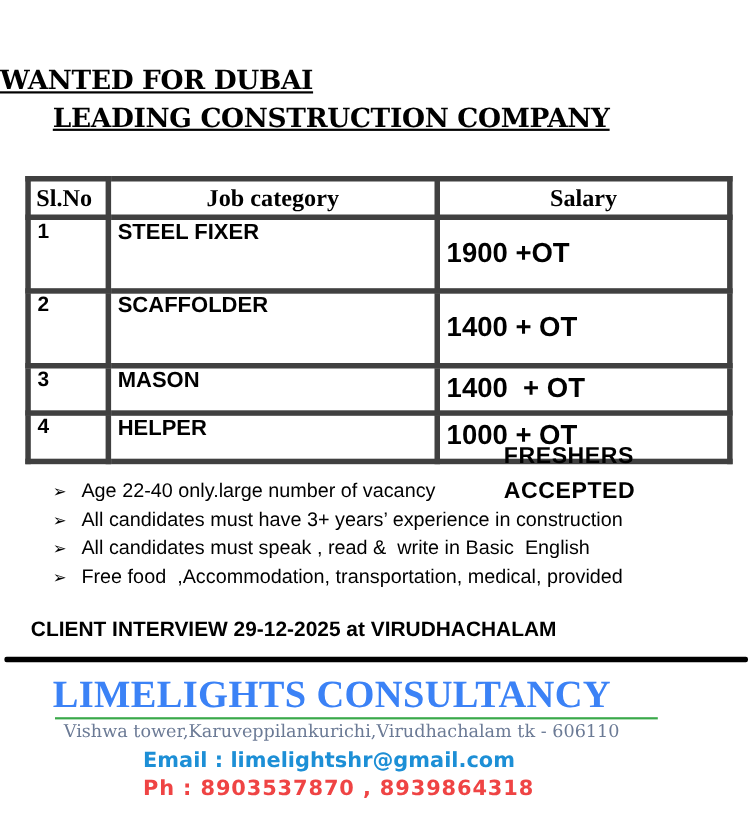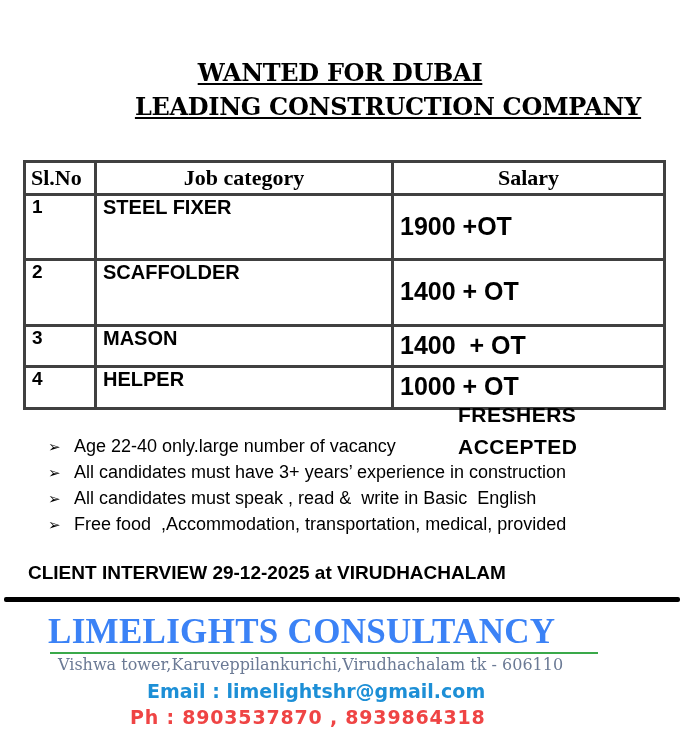--- a/index.html
+++ b/index.html
@@ -1,24 +1,24 @@
 <!DOCTYPE html>
 <html><head>
   <meta charset="utf-8">
   <style>
     html, body { margin:0; padding:0; background:#ffffff; }
     body { width:680px; height:746px; position:relative; overflow:hidden; color:#000; }
-    .title { position:absolute; left:0; width:680px; text-align:center;
+    .title { position:absolute; left:0; width:680px; text-align:left;
       font-family:"DejaVu Serif", serif; font-weight:bold; font-size:24px;
       text-decoration:underline; letter-spacing:-0.3px; }
     .t1 { top:58px; }
     .t2 { top:92px;margin-left:48px; }
     table.jobs { position:absolute; left:23px; top:160px; width:643px;
       border-collapse:collapse; }
-    table.jobs td, table.jobs th { border:3px solid #404040; padding:0 6px; vertical-align:top; }
+    table.jobs td, table.jobs th { border:5px solid #404040; padding:0 6px; vertical-align:top; }
     table.jobs th { font-family:"Liberation Serif", serif; font-weight:bold; font-size:22px; height:30px; line-height:30px; }
     table.jobs th.sl { text-align:left; padding-left:5px; }
     .c-sl { width:57px; }
     .c-job { width:282px; }
     td.num { font-family:"Liberation Sans", sans-serif; font-weight:bold; font-size:19px; padding-top:5px; }
     td.job { font-family:"Liberation Sans", sans-serif; font-weight:bold; font-size:20px; padding-top:5px; }
     td.sal { font-family:"Liberation Sans", sans-serif; font-weight:bold; font-size:25px; }
     tr.r1 td { height:62px; }
     tr.r2 td { height:63px; }
     tr.r3 td { height:38px; }
@@ -35,21 +35,21 @@
     ul.bullets .arrow { display:inline-block; width:26px; font-size:15px; }
     .interview { position:absolute; left:28px; top:562px; font-family:"Liberation Sans", sans-serif;
       font-weight:bold; font-size:19px; }
     .rule { position:absolute; left:4px; top:597px; width:676px; height:5px; background:#000; border-radius:2px; }
     .company { position:absolute; left:48px; top:612px; font-family:"Liberation Serif", serif;
       font-weight:bold; font-size:35px; color:#3b82f6; letter-spacing:0.3px; }
     .green-line { position:absolute; left:50px; top:652px; width:548px; height:2px; background:#3aa94a; }
     .address { position:absolute; left:58px; top:655px; font-family:"DejaVu Serif", serif;
       font-size:16px; color:#6b7a95; }
     .email { position:absolute; left:130px; top:680px; font-family:"DejaVu Sans", sans-serif;
-      font-weight:bold; font-size:19px; color:#1d8fd6;margin-left:17px; }
+      font-weight:bold; font-size:19px; color:#1d8fd6; }
     .phone { position:absolute; left:130px; top:706px; font-family:"DejaVu Sans", sans-serif;
       font-weight:bold; font-size:19px; color:#ef4444; letter-spacing:0.8px; }
   </style>
 </head>
 <body>
 
 <div class="title t1">WANTED FOR DUBAI</div>
 <div class="title t2">LEADING CONSTRUCTION COMPANY</div>
 
 <table class="jobs">

